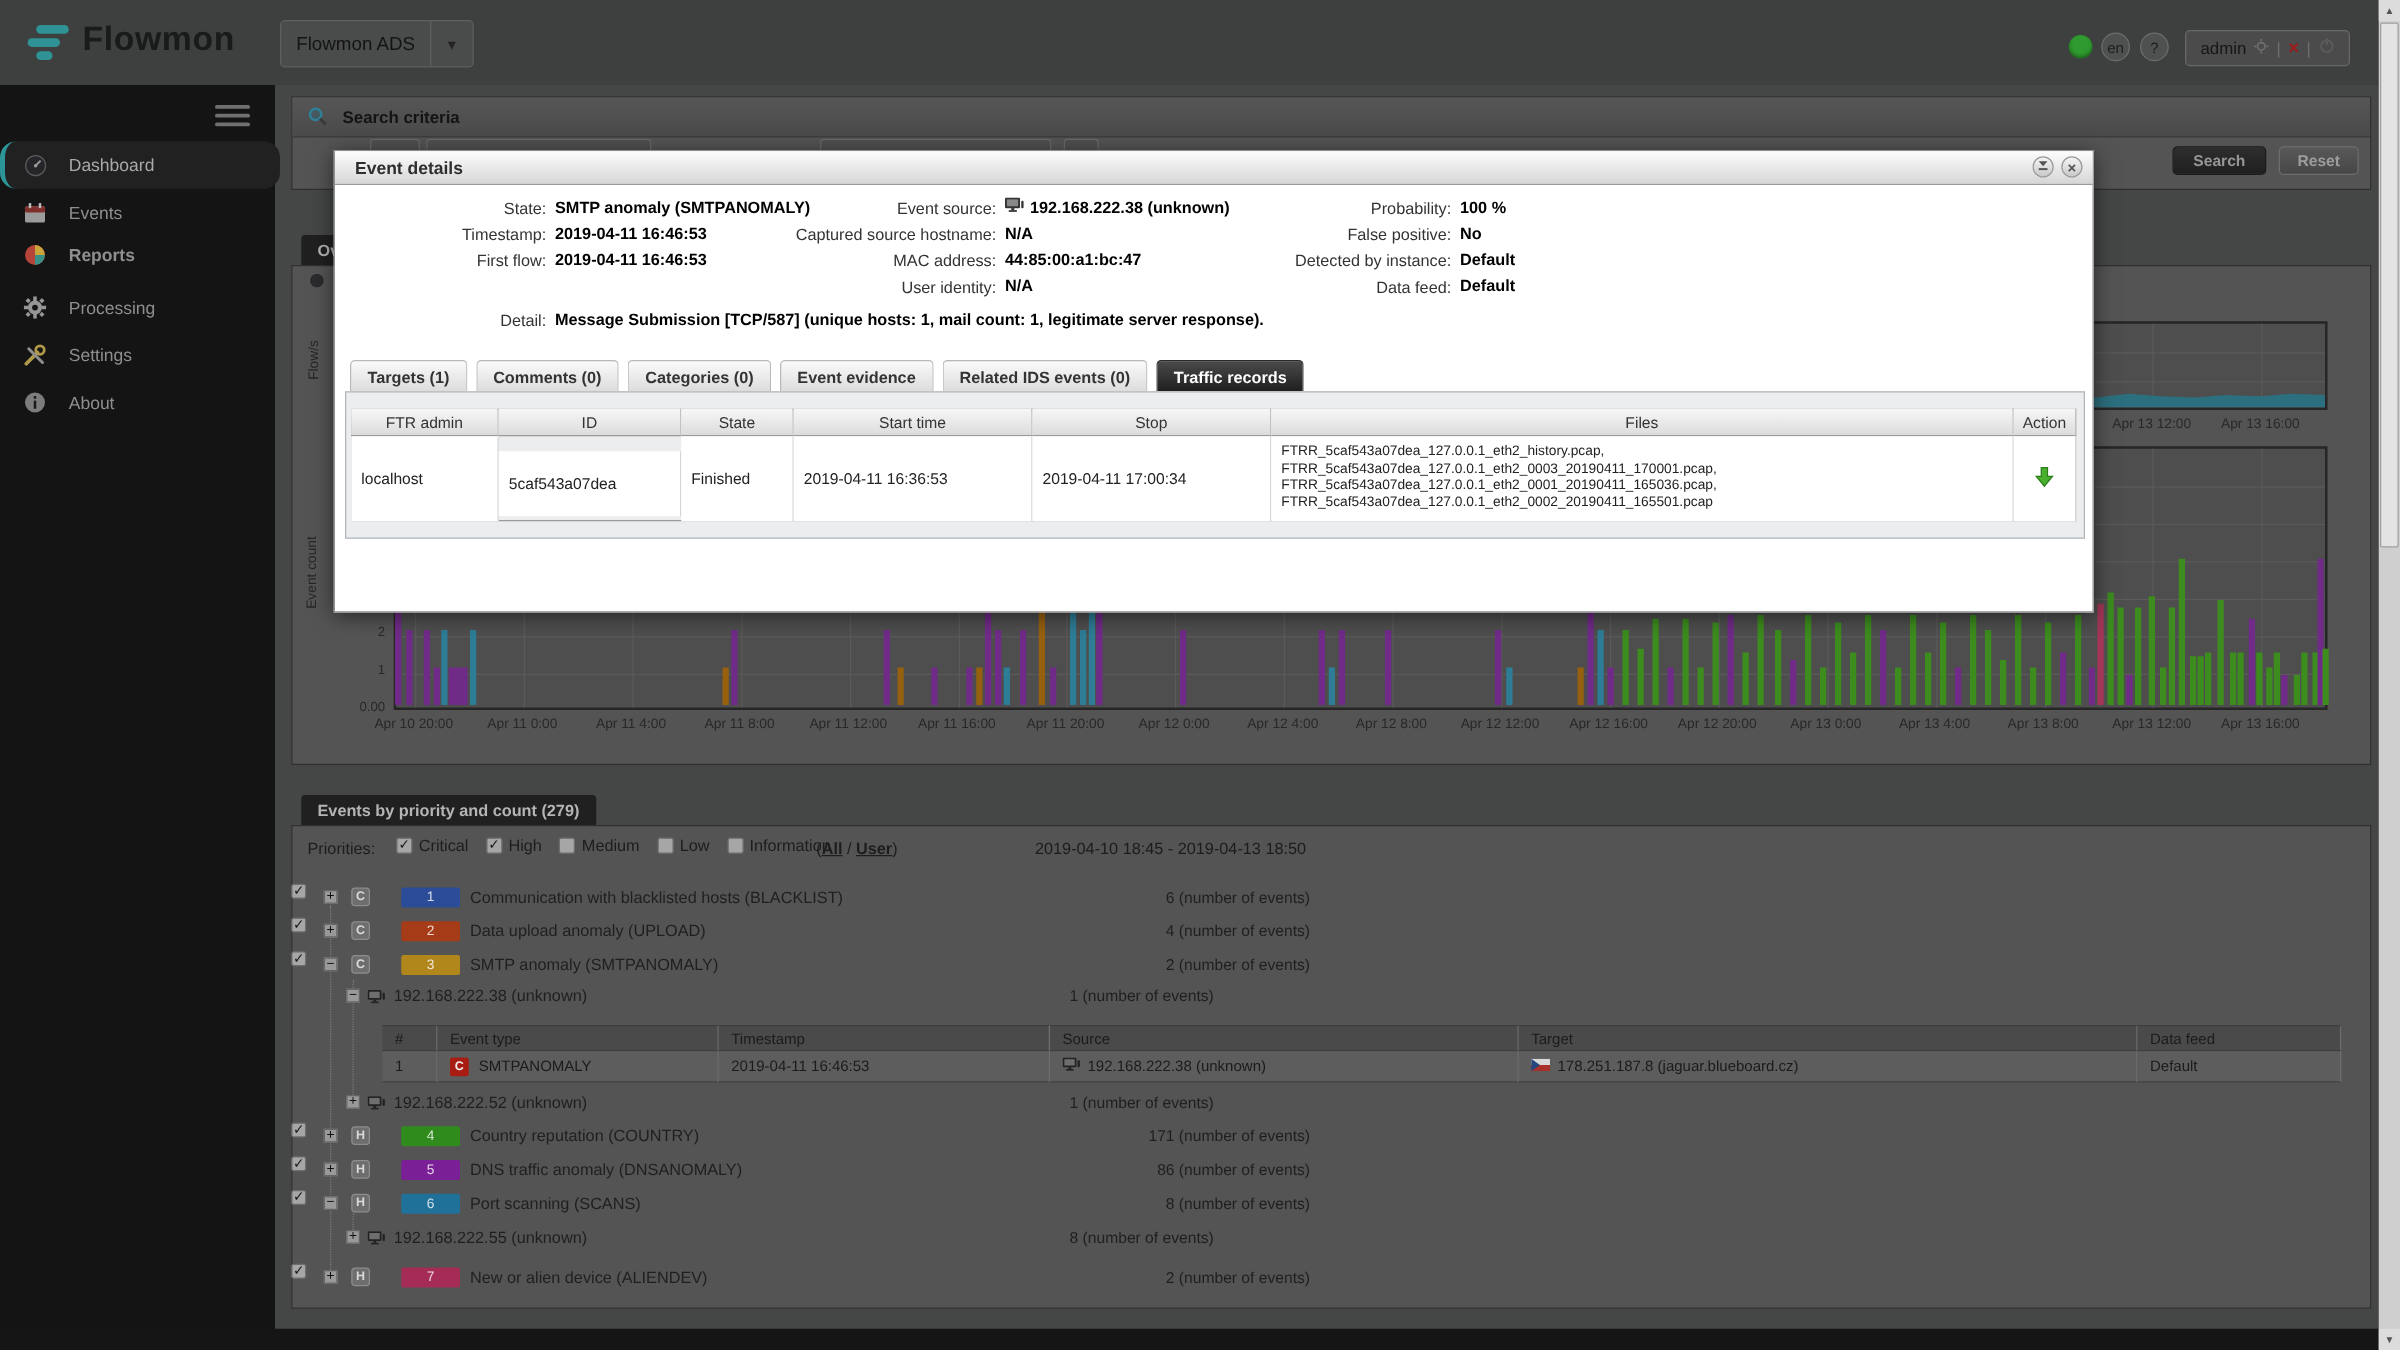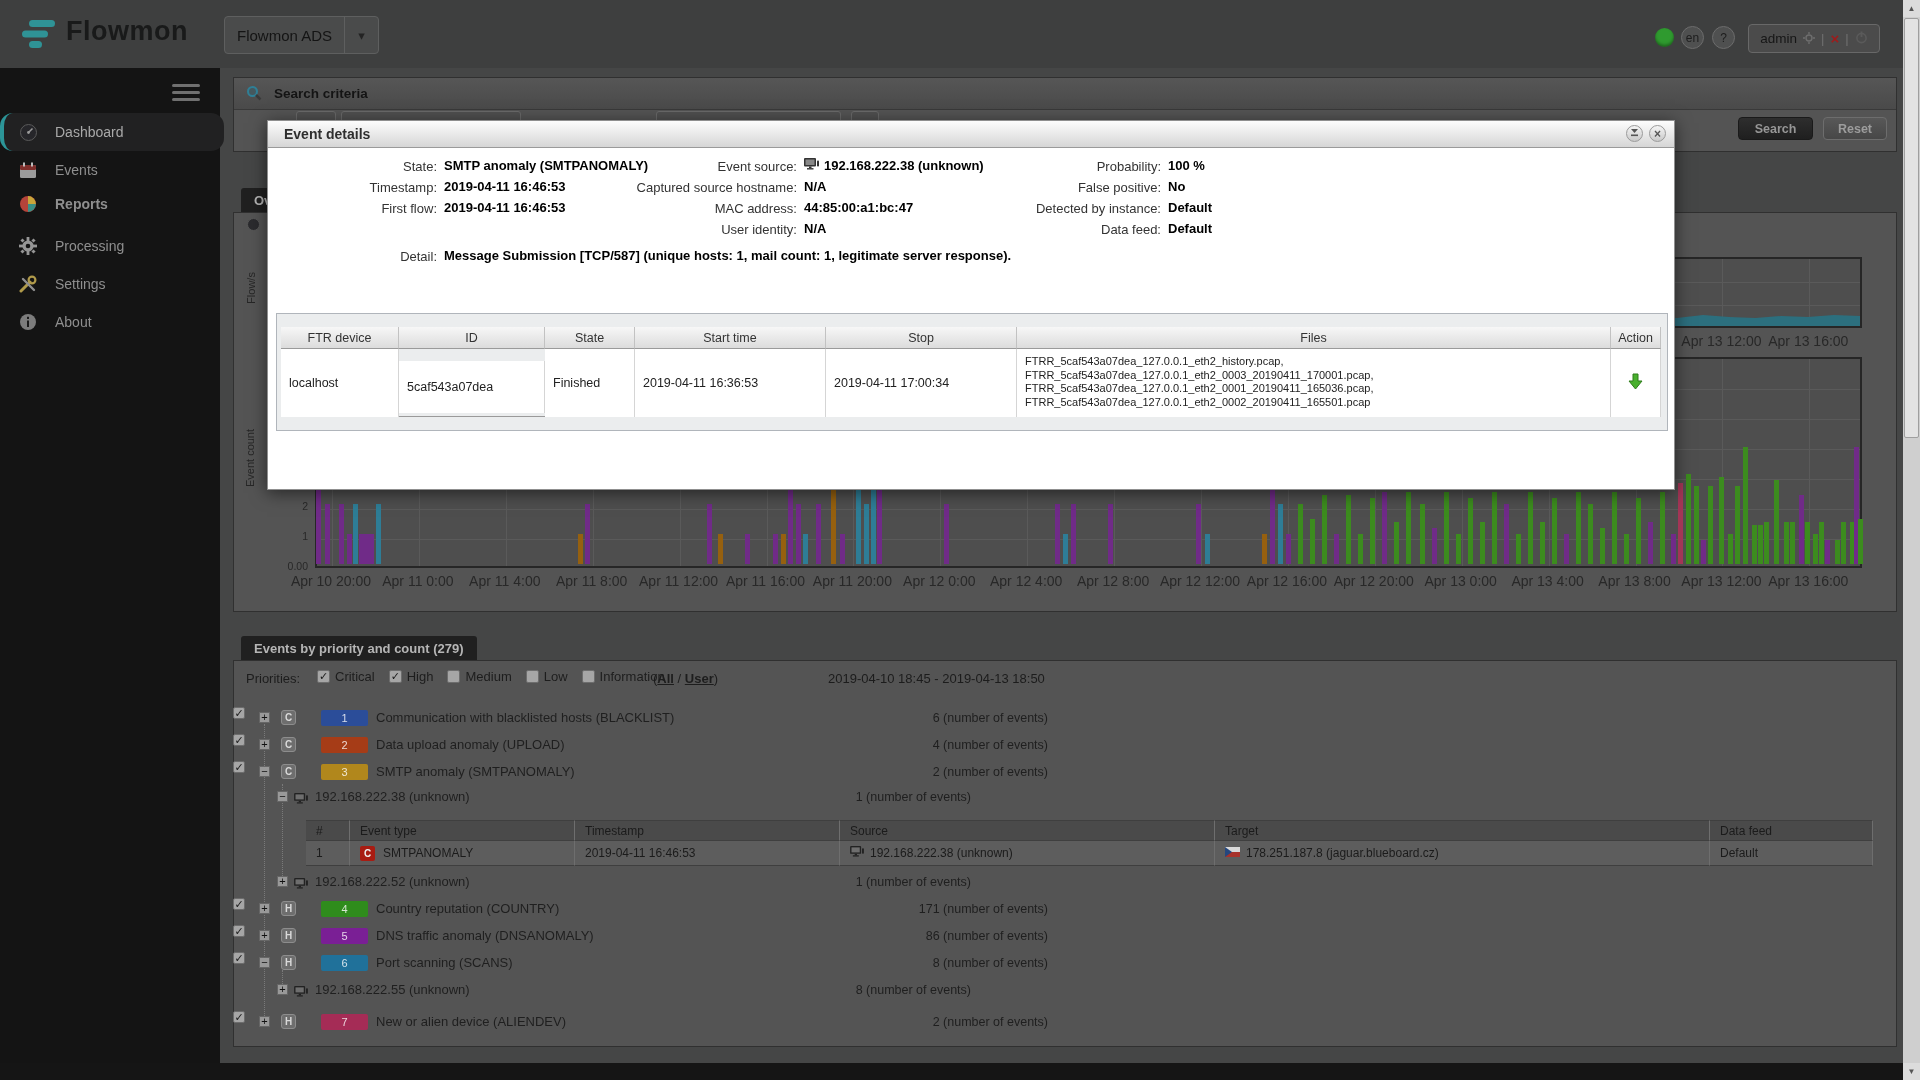--- a/index.html
+++ b/index.html
@@ -40,21 +40,21 @@
   .search-title{margin-left:40px;font-size:13.5px;font-weight:bold;color:#141414;}
   .btn{position:absolute;height:23px;border-radius:4px;font-size:12.5px;font-weight:bold;display:flex;align-items:center;justify-content:center;
     box-sizing:border-box;cursor:pointer;}
   .btn.dark{background:linear-gradient(#2e2e2e,#1f1f1f);border:1px solid #1a1a1a;color:#969696;}
   .btn.gray{background:linear-gradient(#585858,#474747);border:1px solid #6d6d6d;color:#9d9d9d;}
   .stub-input{position:absolute;height:26px;background:#505050;border:1px solid #6a6a6a;border-radius:3px;box-sizing:border-box;}
   
   .plot{position:absolute;background:#4e4e4e;border:2px solid #262626;box-sizing:border-box;}
   .vgrid{position:absolute;top:0;bottom:0;width:1px;background:#5a5a5a;}
   .hgrid{position:absolute;left:0;right:0;height:1px;background:#5a5a5a;}
-  .xlabel{position:absolute;width:90px;text-align:center;font-size:14px;color:#282828;}
+  .xlabel{position:absolute;width:90px;text-align:center;font-size:11px;color:#282828;}
   .ytick{position:absolute;width:46px;text-align:right;font-size:10.5px;color:#282828;}
   .rotlabel{position:absolute;text-align:center;font-size:11px;color:#262626;transform:rotate(-90deg);}
   .bar{position:absolute;bottom:2px;width:5px;}
   .gauge-dot{position:absolute;width:13px;height:13px;border-radius:50%;background:#2b2b2e;border:1px solid #585858;box-sizing:border-box;}
   
   .prio-row{position:absolute;display:flex;align-items:center;gap:14px;}
   .cb{width:13px;height:13px;background:#a6a6a6;border:1px solid #6d6d6d;border-radius:2px;font-size:11px;line-height:11px;
     text-align:center;color:#1a1a1a;box-sizing:border-box;cursor:pointer;}
   .cb-group{display:flex;align-items:center;gap:5px;}
   .cb-label{font-size:13px;color:#1d1d1d;}
@@ -661,24 +661,32 @@
         <div class="fld-value" style="left: 900px; top: 79px;">
           <span>Default</span>
         </div>
         <div class="fld-label" style="left: 663px; top: 101px;">Data feed:</div>
         <div class="fld-value" style="left: 900px; top: 100px;">
           <span>Default</span>
         </div>
         <div class="fld-label" style="left: -61px; top: 128px;">Detail:</div>
         <div class="fld-value" style="left: 176px; top: 127px;">Message Submission [TCP/587] (unique hosts: 1, mail count: 1, legitimate server response).</div>
       </div>
+    <div id="modal-tabs" style="position:absolute;left:12px;top:167px;display:flex;">
+        <div class="mtab" style="position: static;">Targets (1)</div>
+        <div class="mtab" style="position: static;">Comments (0)</div>
+        <div class="mtab" style="position: static;">Categories (0)</div>
+        <div class="mtab" style="position: static;">Event evidence</div>
+        <div class="mtab" style="position: static;">Related IDS events (0)</div>
+        <div class="mtab active" style="position: static;">Traffic records</div>
+      </div>
     <div class="tab-strip" style="left:8px;top:192px;width:1392px;height:118px;"></div>
     <div id="tr-table">
         <div class="ttable-frame" style="left: 13px; top: 206px; width: 1380px; height: 90px;"></div>
-        <div class="ttable-hcell" style="left: 13px; top: 206px; width: 118px; height: 22px;">FTR device</div>
+        <div class="ttable-hcell" style="left: 13px; top: 206px; width: 118px; height: 22px;">FTR admin</div>
         <div class="ttable-hcell" style="left: 131px; top: 206px; width: 146px; height: 22px;">ID</div>
         <div class="ttable-hcell" style="left: 277px; top: 206px; width: 90px; height: 22px;">State</div>
         <div class="ttable-hcell" style="left: 367px; top: 206px; width: 191px; height: 22px;">Start time</div>
         <div class="ttable-hcell" style="left: 558px; top: 206px; width: 191px; height: 22px;">Stop</div>
         <div class="ttable-hcell" style="left: 749px; top: 206px; width: 594px; height: 22px;">Files</div>
         <div class="ttable-hcell" style="left: 1343px; top: 206px; width: 50px; height: 22px;">Action</div>
         <div class="ttable-cell" style="left: 13px; top: 228px; width: 118px; height: 68px;">localhost</div>
         <div class="ttable-cell" style="left: 131px; top: 240px; width: 146px; height: 52px;">5caf543a07dea</div>
         <div class="ttable-cell" style="left: 277px; top: 228px; width: 90px; height: 68px;">Finished</div>
         <div class="ttable-cell" style="left: 367px; top: 228px; width: 191px; height: 68px;">2019-04-11 16:36:53</div>

